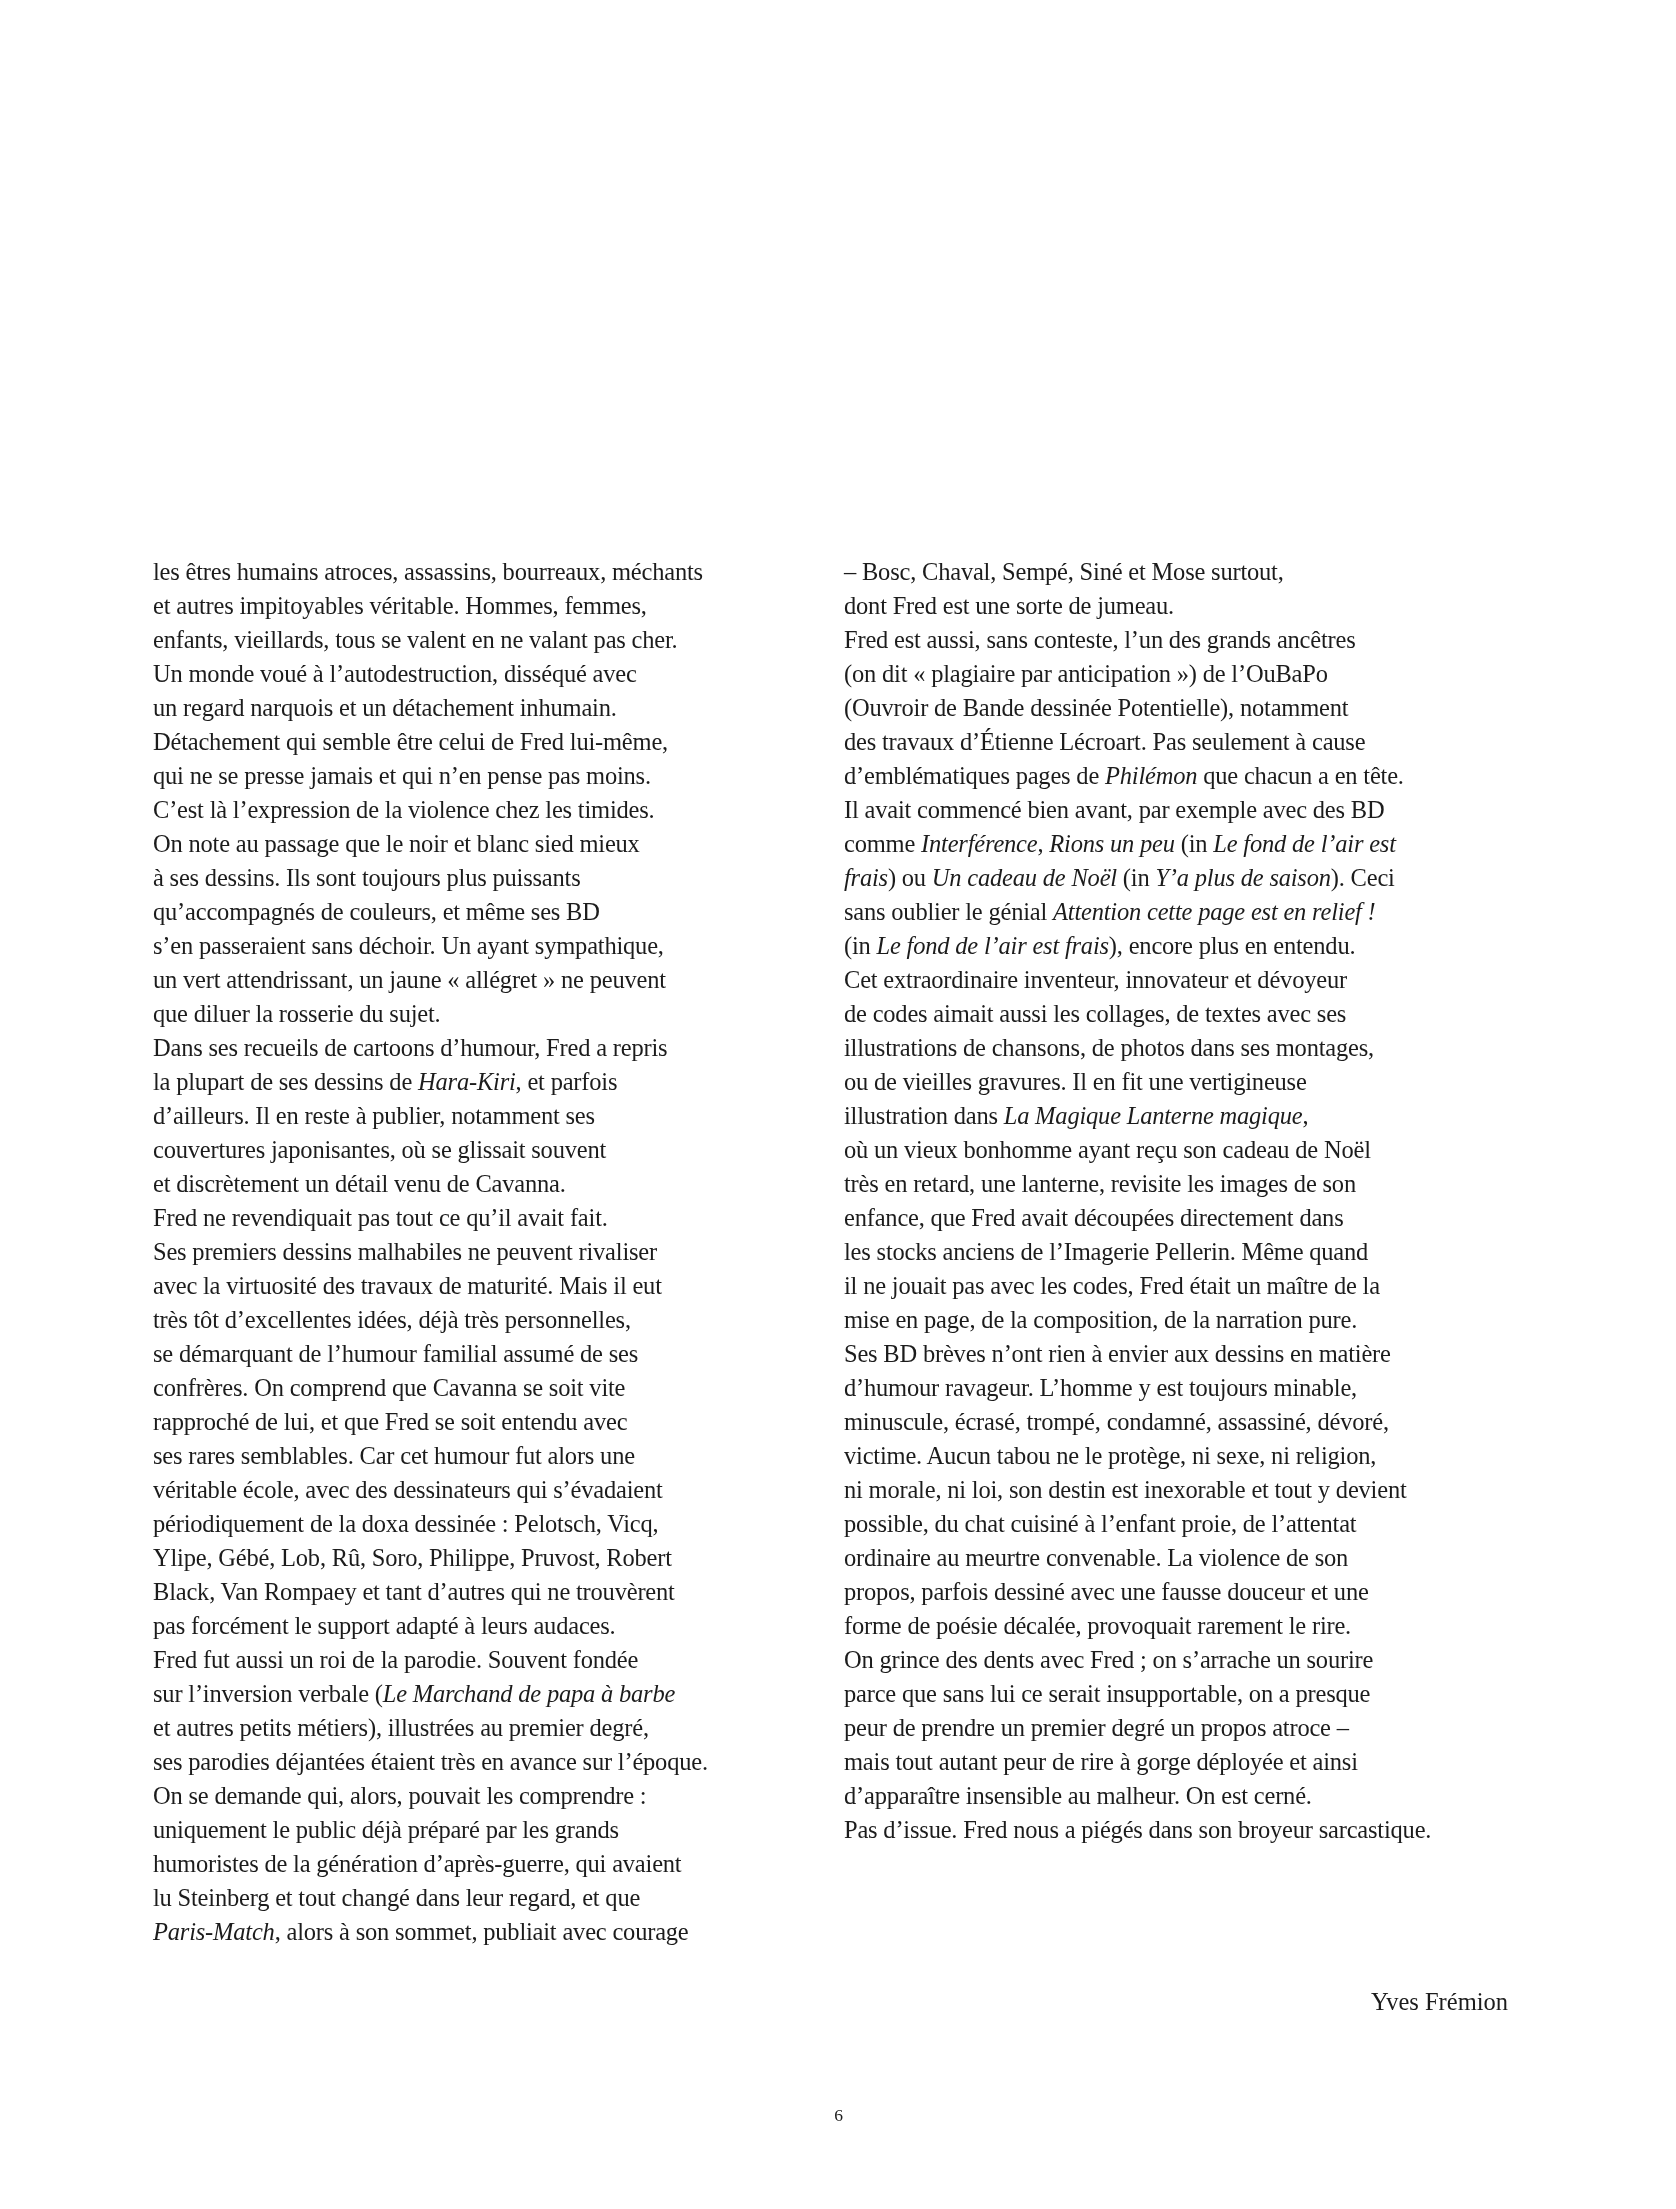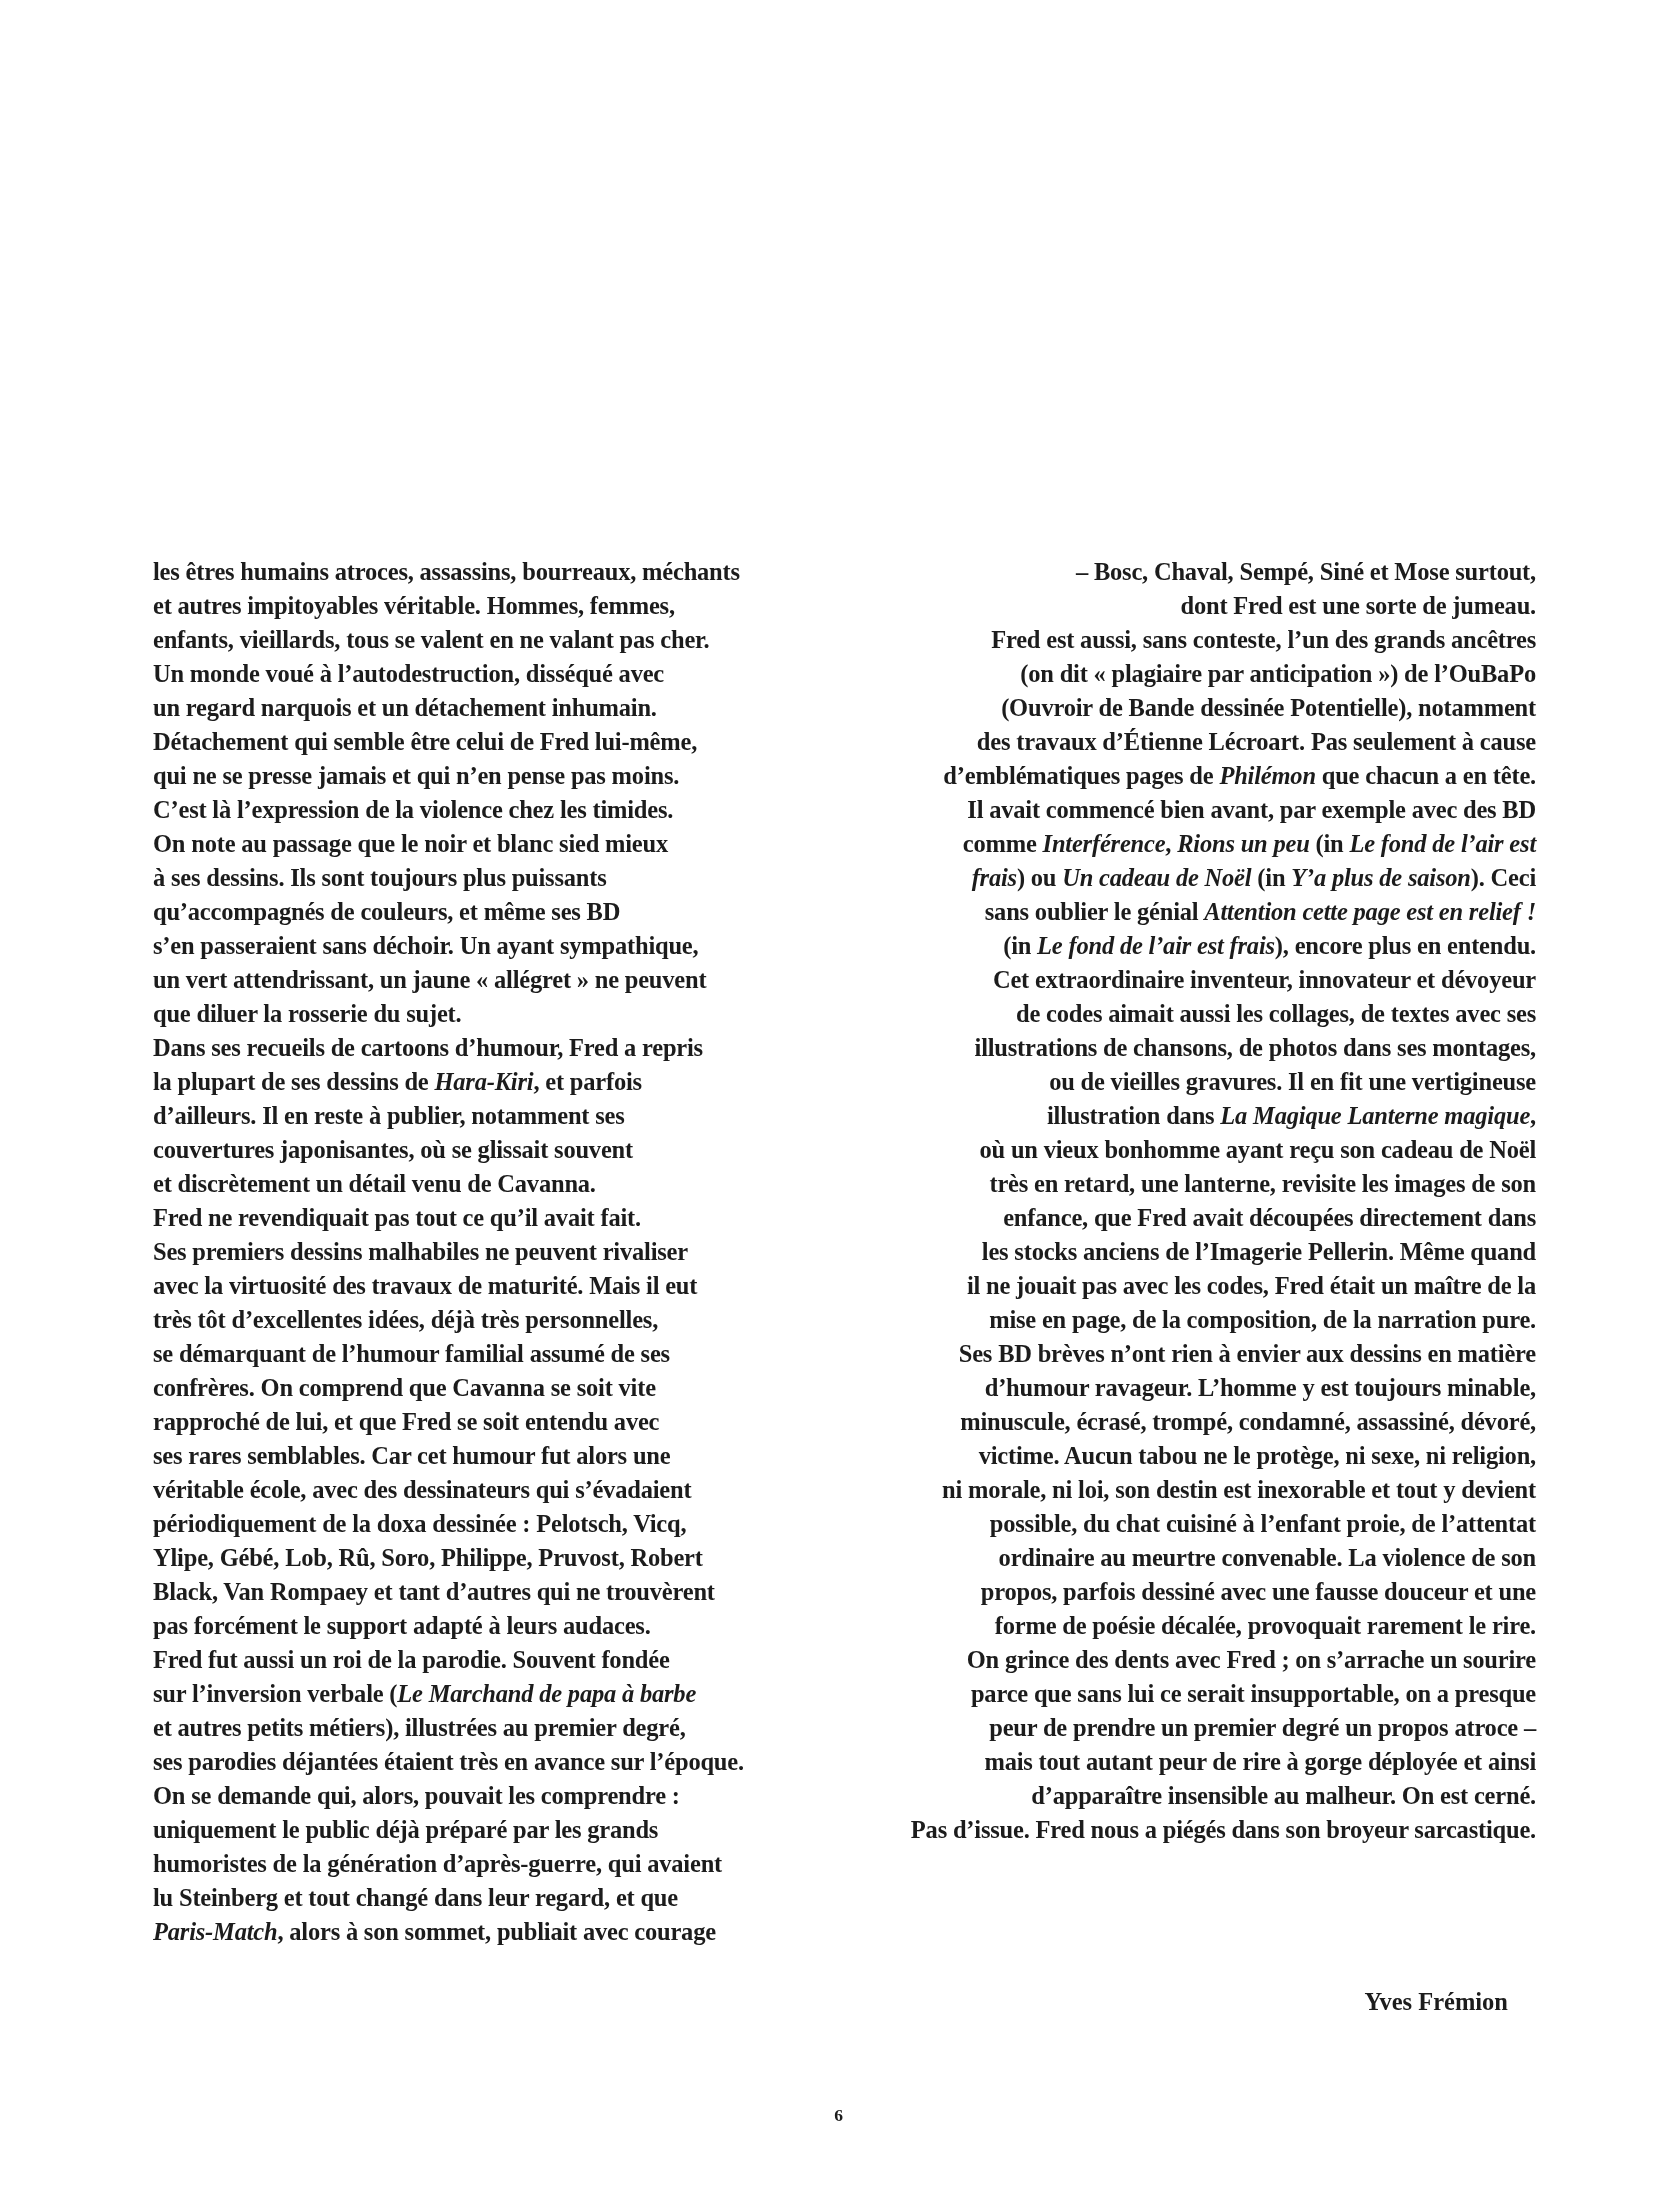--- a/index.html
+++ b/index.html
@@ -1,28 +1,28 @@
 <!DOCTYPE html>
 <html style="font-size:14px"><head>
 <meta charset="utf-8">
 <style>
   html, body { margin: 0; padding: 0; background: #ffffff; }
   body { width: 1677px; height: 2210px; position: relative; overflow: hidden; }
-  .page { position: absolute; left: 0; top: 0; width: 1677px; height: 2210px; background: #ffffff; color: #1c1c1c; font-weight: bold; }
+  .page { position: absolute; left: 0; top: 0; width: 1677px; height: 2210px; background: #ffffff; color: #1c1c1c; }
   .col {
     position: absolute;
     top: 555px;
     font-family: "Liberation Serif", "DejaVu Serif", serif;
     font-size: 24.5px;
     line-height: 34px;
     letter-spacing: -0.2px;
     white-space: nowrap;
   }
   .col-left { left: 153px; width: 646px; }
-  .col-right { left: 890px; width: 646px; text-align: right; }
+  .col-right { left: 844px; width: 646px; }
   .line { display: block; height: 34px; }
   .line i { font-style: italic; }
   .signature {
     position: absolute;
     right: 169px;
     top: 1988px;
     font-family: "Liberation Serif", "DejaVu Serif", serif;
     font-size: 24.5px;
     white-space: nowrap;
   }

